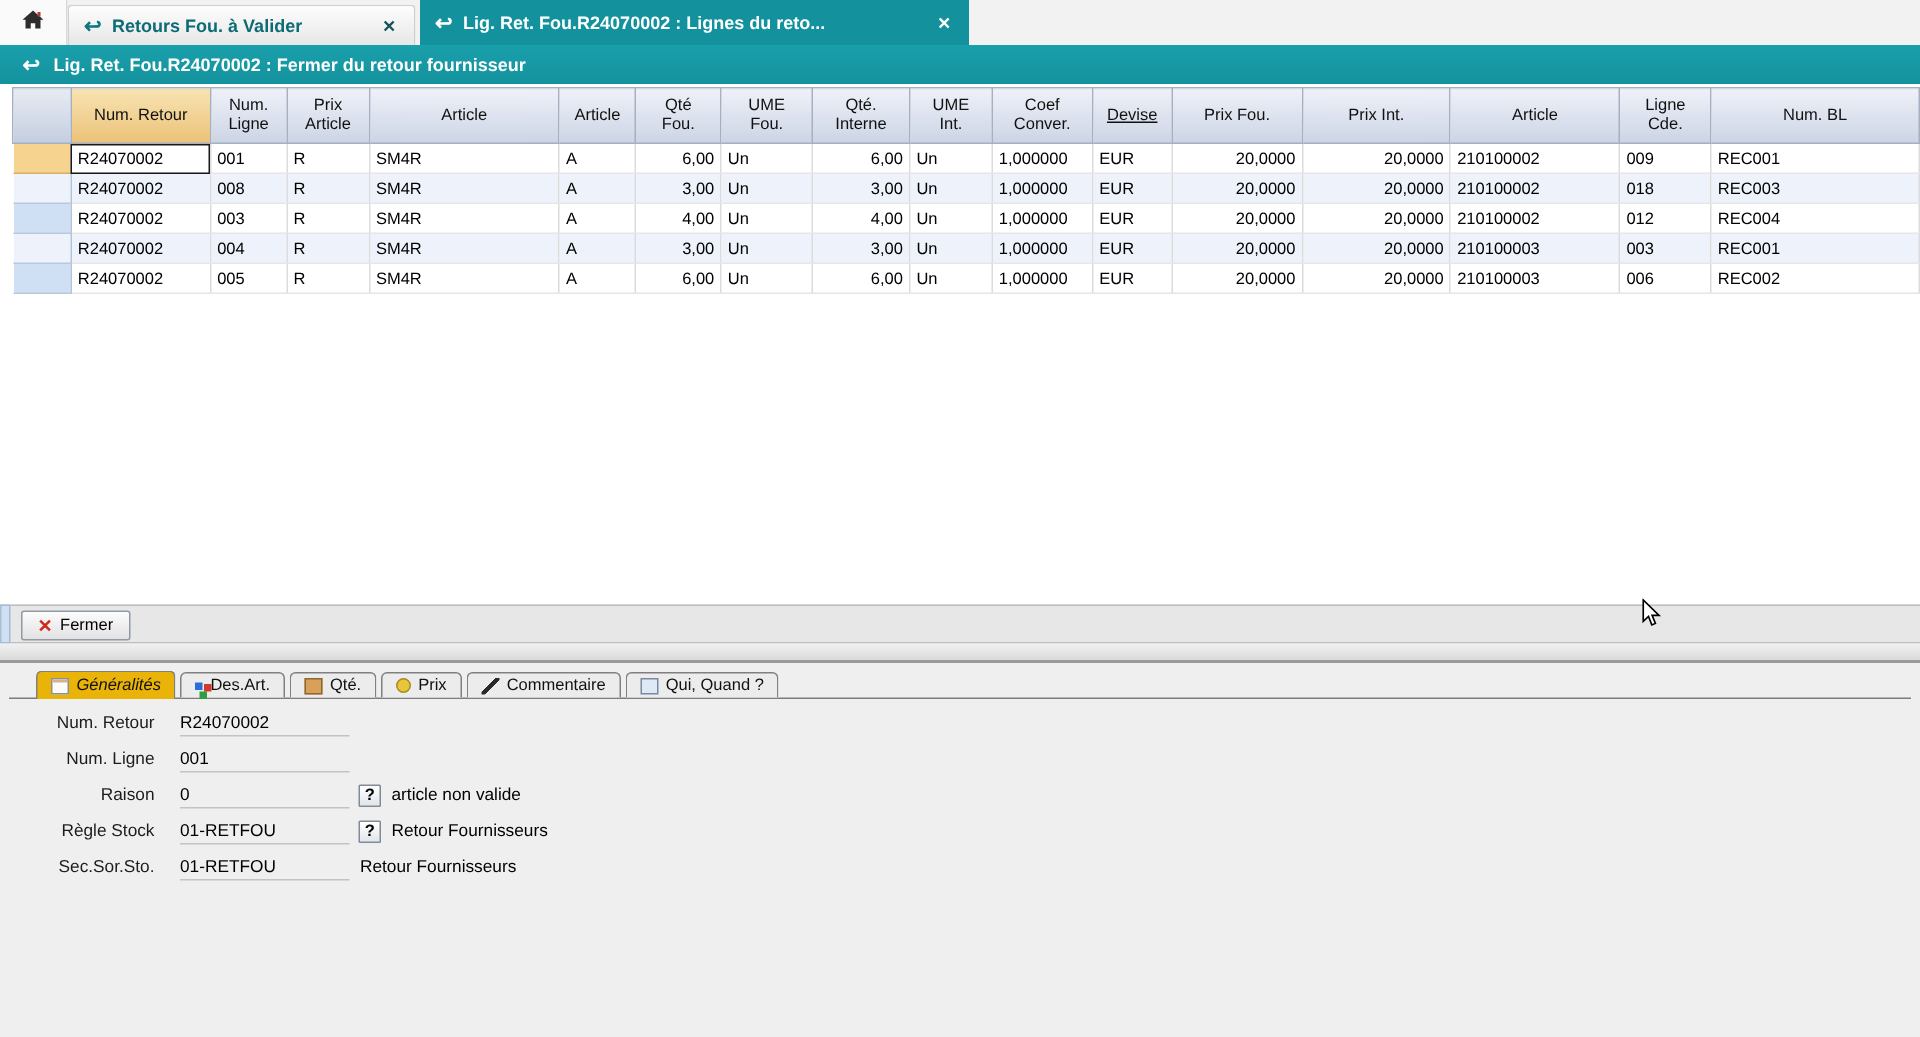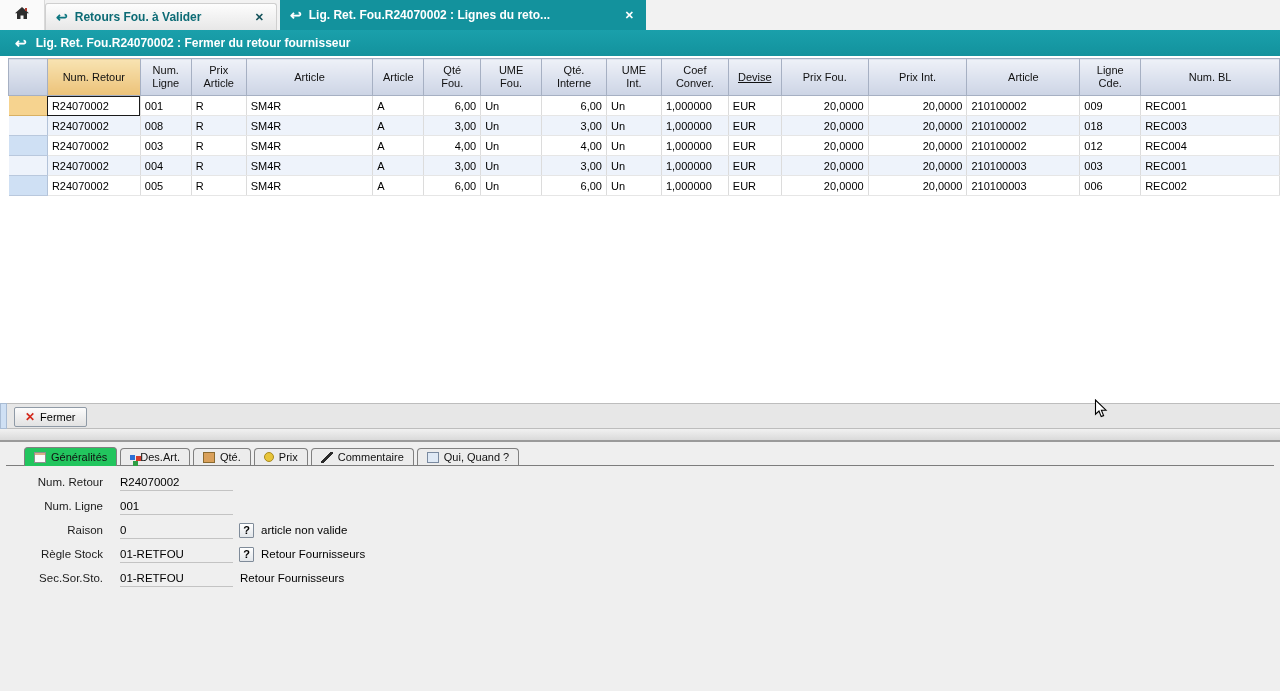--- a/index.html
+++ b/index.html
@@ -45,21 +45,21 @@
     background:linear-gradient(#fcfcfc,#e2e2e2);border:1px solid #8f9aa6;border-radius:2px;font-size:11px;
     font-family:"Liberation Sans",sans-serif;color:#000;cursor:pointer;}
   .fermer-x{color:var(--red);font-weight:bold;font-size:12px;line-height:1;}
   .hsplit{position:absolute;top:429px;left:0;right:0;height:13px;background:linear-gradient(#f1f1f1,#dadada);
     border-bottom:2px solid #9a9a9a;box-sizing:border-box;}
   
   .detail{position:absolute;top:442px;left:0;right:0;bottom:0;background:#efefef;}
   .dtabs{position:absolute;top:6px;left:24px;display:flex;gap:3px;align-items:flex-start;z-index:2;}
   .dtab{height:17px;display:flex;align-items:center;gap:5px;padding:0 9px;font-size:11px;color:#111;
     background:#ececec;border:1px solid #808080;border-bottom:none;border-radius:4px 4px 0 0;box-sizing:border-box;cursor:pointer;}
-  .dtab.on{height:19px;margin-top:-1px;background:#22c55e;}
+  .dtab.on{height:19px;margin-top:-1px;background:#eab308;font-style:italic;}
   .tabline{position:absolute;top:23px;left:6px;right:6px;border-top:1px solid #7d7d7d;z-index:1;}
   .dticon{display:inline-block;width:12px;height:11px;box-sizing:border-box;}
   .form-icon{background:#fbfbfb;border:1px solid #8f8f8f;box-shadow:inset 0 2px 0 #d8b08a;}
   .cubes-icon{width:5px;height:5px;background:#2b6fd4;border:none;box-shadow:6px 1px 0 #d43a2a,3px 6px 0 #2f9e44;}
   .package-icon{background:#d9a05a;border:1px solid #8a6a30;}
   .price-icon{width:10px;height:10px;border-radius:50%;background:#e8c53a;border:1px solid #a88a20;}
   .pencil-icon{background:linear-gradient(135deg,transparent 42%,#2a2a2a 42%,#2a2a2a 58%,transparent 58%);}
   .card-icon{background:#dfe9f5;border:1px solid #7a8aa0;}
   .fields{position:absolute;top:28px;left:0;}
   .frow{display:flex;align-items:center;height:24px;}

